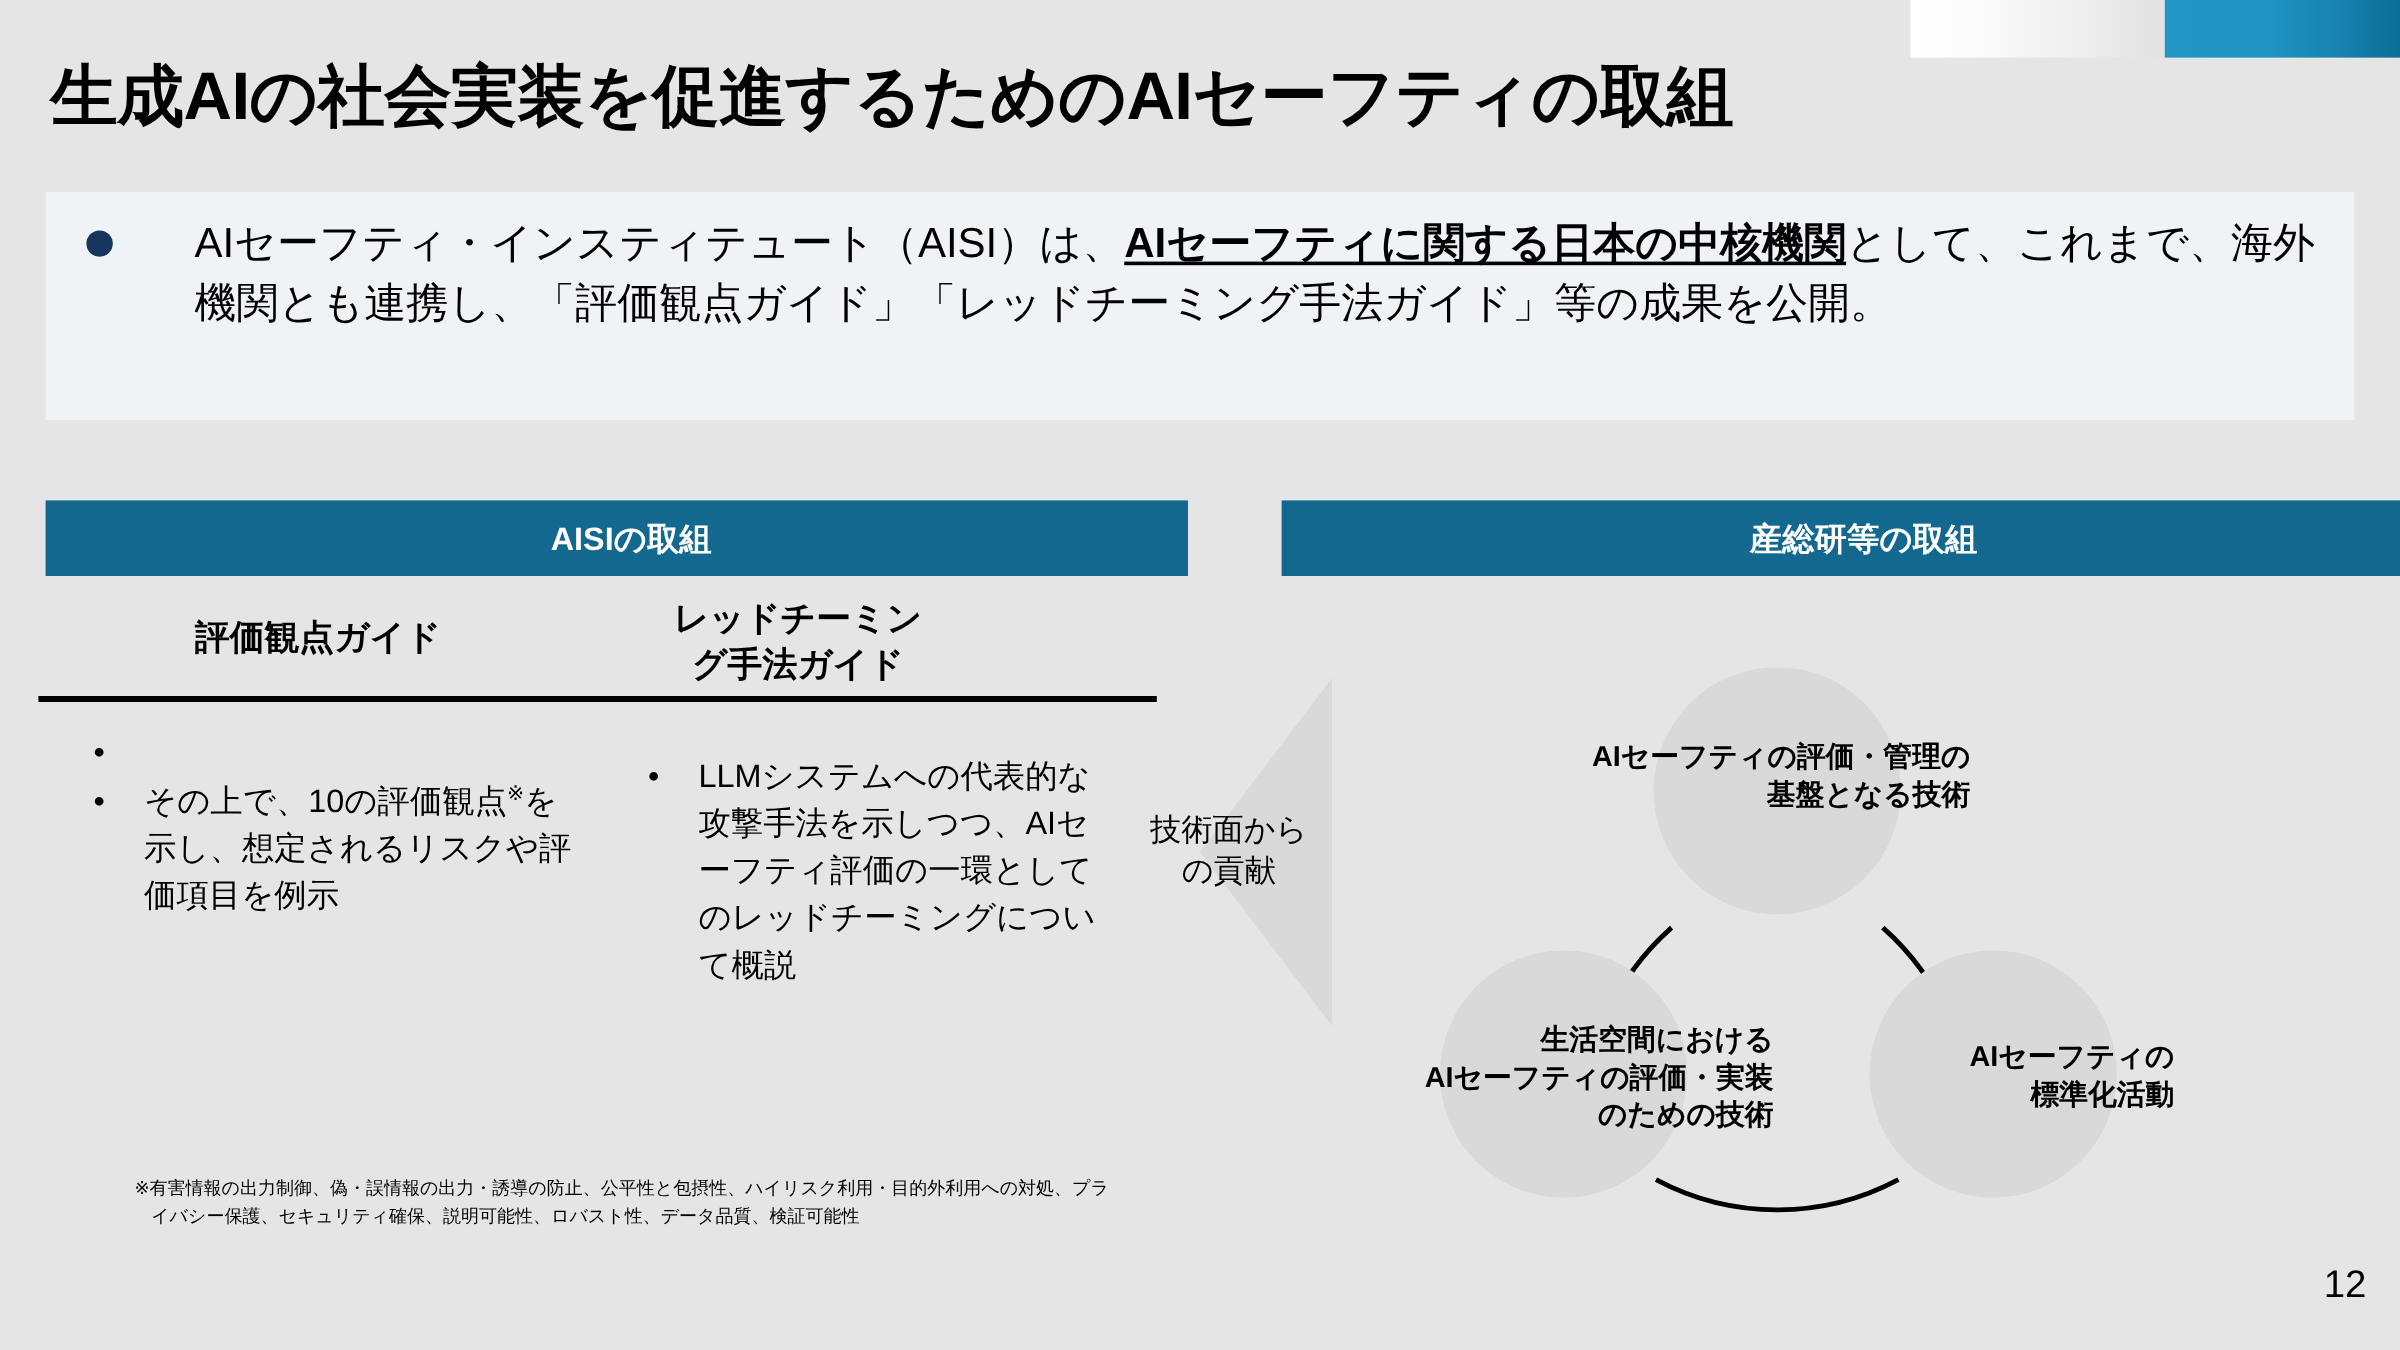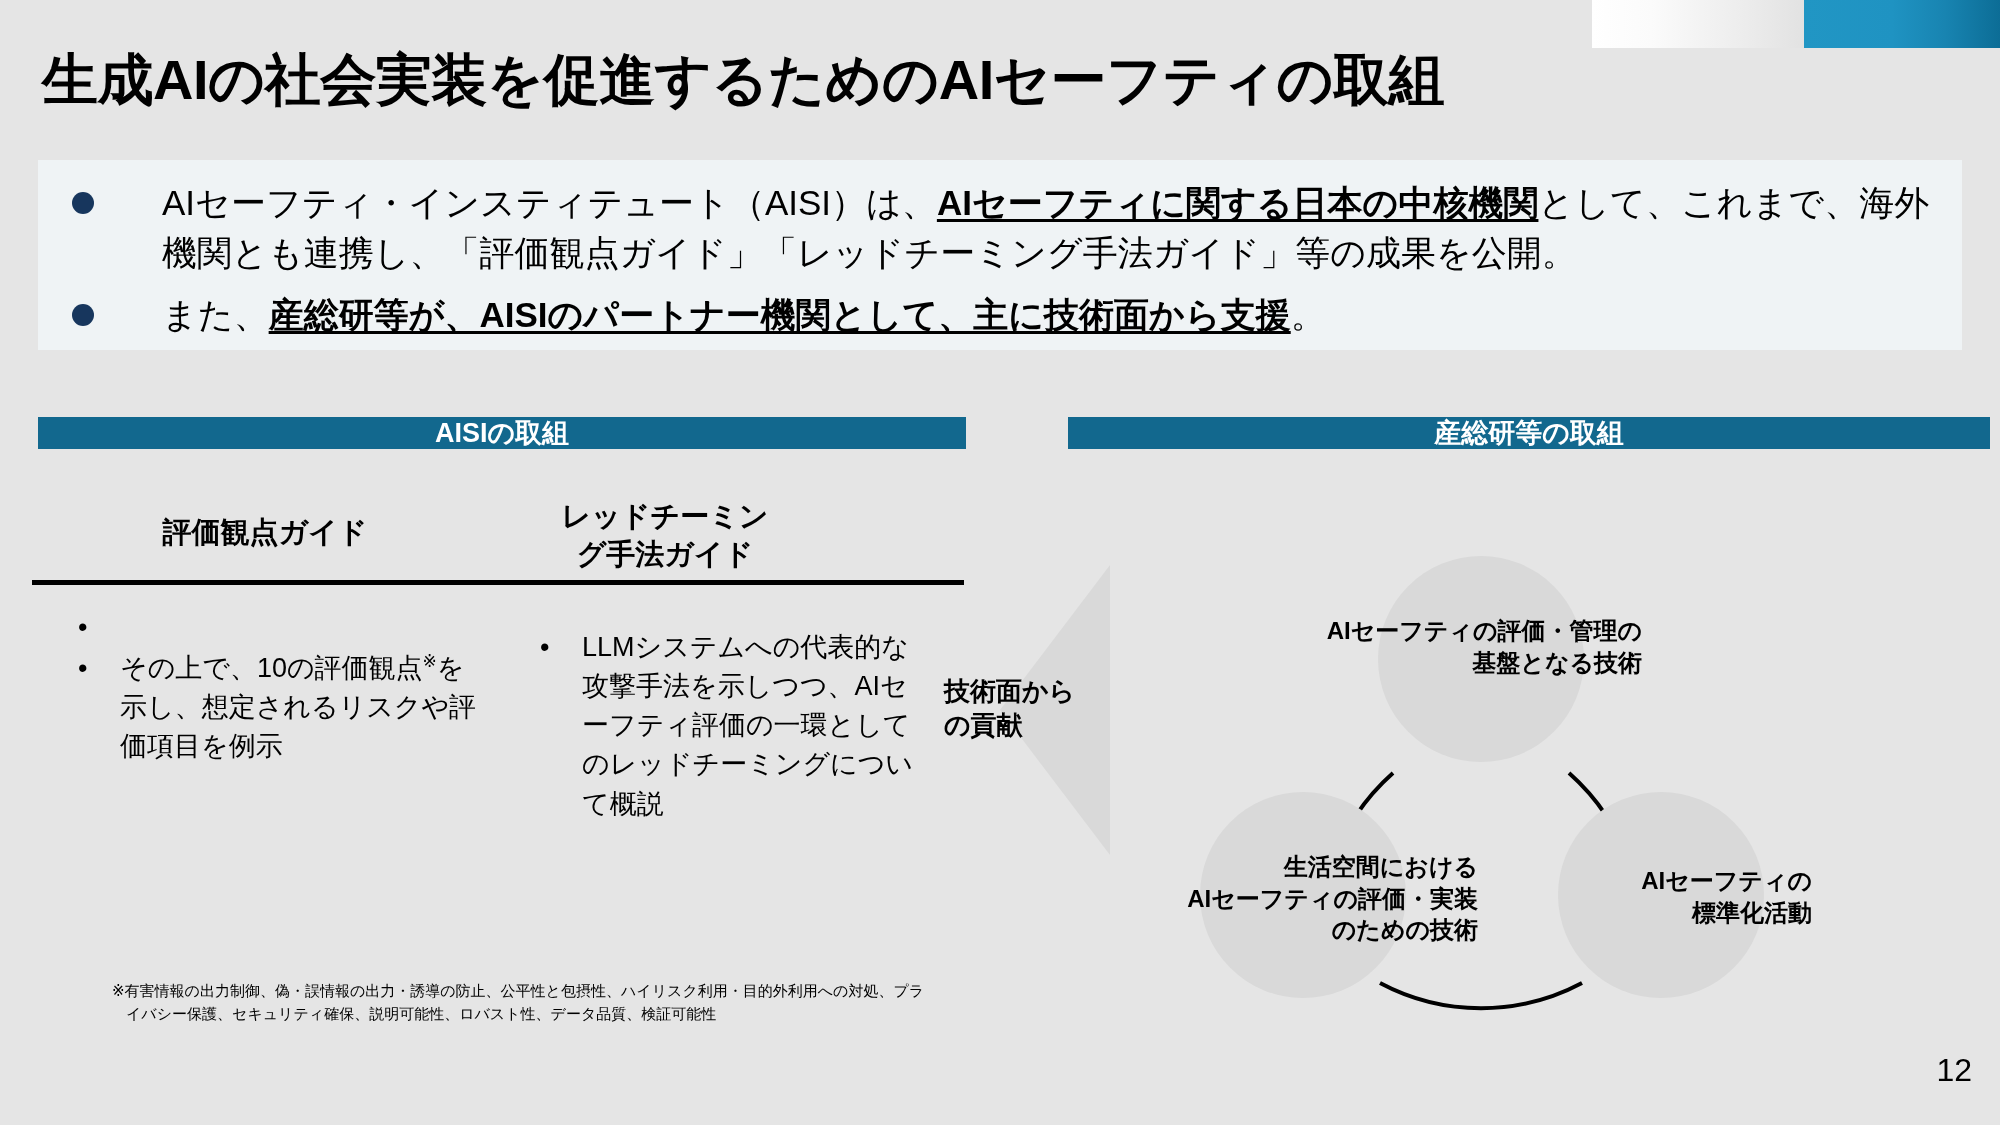--- a/index.html
+++ b/index.html
@@ -86,28 +86,29 @@
   }
   .lead-text .em {
     font-weight: bold;
     text-decoration: underline;
     text-underline-offset: 4px;
   }
 
   
   .section-header {
     position: absolute;
-    height: 32px;
+    height: 63px;
     background: #12688e;
     color: #ffffff;
     font-size: 27px;
     font-weight: bold;
     display: flex;
     align-items: center;
     justify-content: center;
+    padding-left: 24px;
   }
   #hdr-left  { left: 38px;   top: 417px; width: 928px; }
   #hdr-right { left: 1068px; top: 417px; width: 922px; }
 
   
   .col-title {
     position: absolute;
     font-size: 29px;
     font-weight: bold;
     text-align: center;
@@ -166,23 +167,23 @@
     top: 565px;
     width: 110px;
     height: 290px;
   }
   #arrow-label {
     position: absolute;
     left: 944px;
     top: 674px;
     width: 160px;
     font-size: 26px;
-    font-weight: bold;
+    font-weight: normal;
     line-height: 1.32;
-    text-align: left;
+    text-align: center;
   }
 
   
   #circle-diagram {
     position: absolute;
     left: 1080px;
     top: 510px;
     width: 900px;
     height: 520px;
   }
@@ -234,24 +235,20 @@
 
   <div class="title">生成AIの社会実装を促進するためのAIセーフティの取組</div>
 
   <div class="lead-box">
 
     <div class="lead-item first">
       <div class="lead-bullet"></div>
       <div class="lead-text"><span>AIセーフティ・インスティテュート（AISI）は、</span><span class="em">AIセーフティに関する日本の中核機関</span><span>として、これまで、海外機関とも連携し、「評価観点ガイド」「レッドチーミング手法ガイド」等の成果を公開。</span></div>
     </div>
 
-    <div class="lead-item second">
-      <div class="lead-bullet"></div>
-      <div class="lead-text"><span>また、</span><span class="em">産総研等が、AISIのパートナー機関として、主に技術面から支援</span><span>。</span></div>
-    </div>
 
   </div>
 
   <div class="section-header" id="hdr-left">
     <span>AISIの取組</span>
   </div>
   <div class="section-header" id="hdr-right">
     <span>産総研等の取組</span>
   </div>
 

